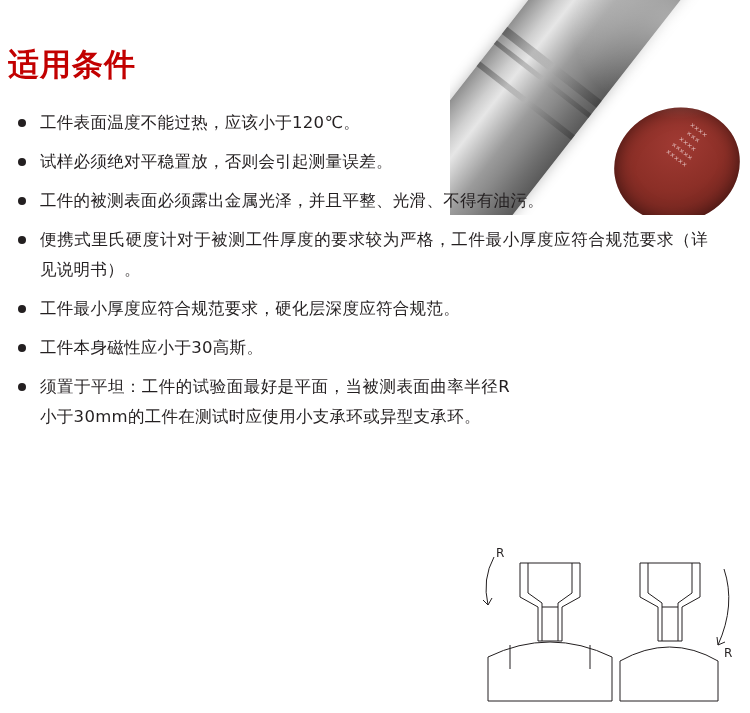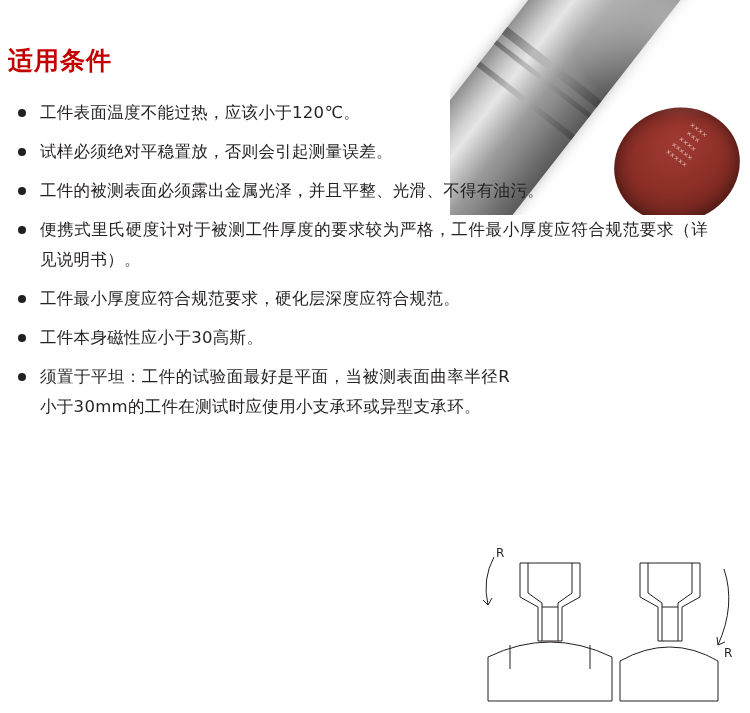--- a/index.html
+++ b/index.html
@@ -81,31 +81,31 @@
     width: 180px;
     height: 120px;
     background: radial-gradient(ellipse at 60% 20%, rgba(255,255,255,0.55), rgba(255,255,255,0) 70%);
   }
 
   
   .heading {
     position: absolute;
     left: 8px;
     top: 44px;
-    font-size: 25px;
+    font-size: 31px;
     font-weight: bold;
     color: #c20000;
     letter-spacing: 1px;
   }
 
   
   .list {
     position: absolute;
     left: 8px;
-    top: 98px;
+    top: 108px;
     width: 700px;
     margin: 0;
     padding: 0;
     list-style: none;
   }
   .list li {
     position: relative;
     padding-left: 32px;
     margin-bottom: 9px;
     font-size: 16.5px;

